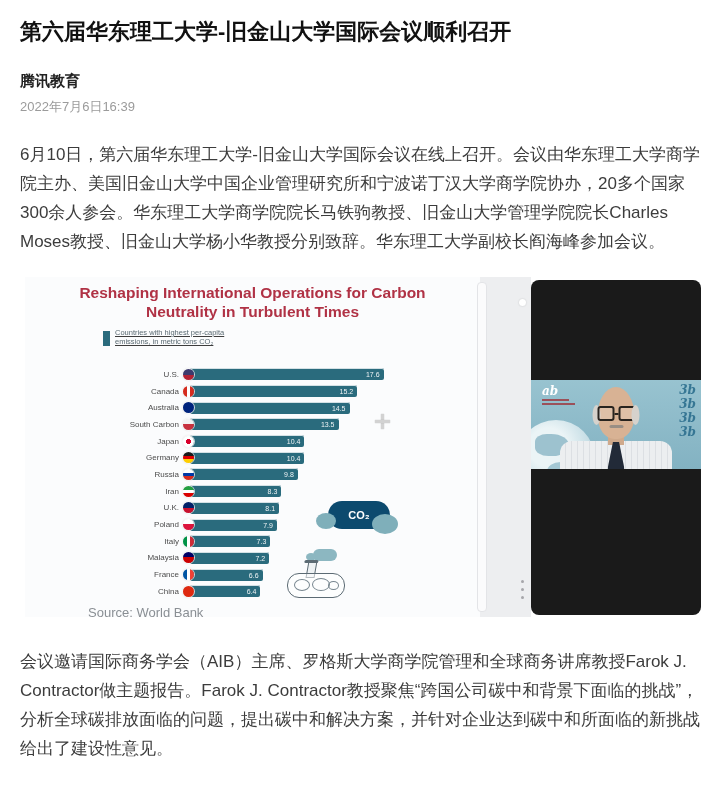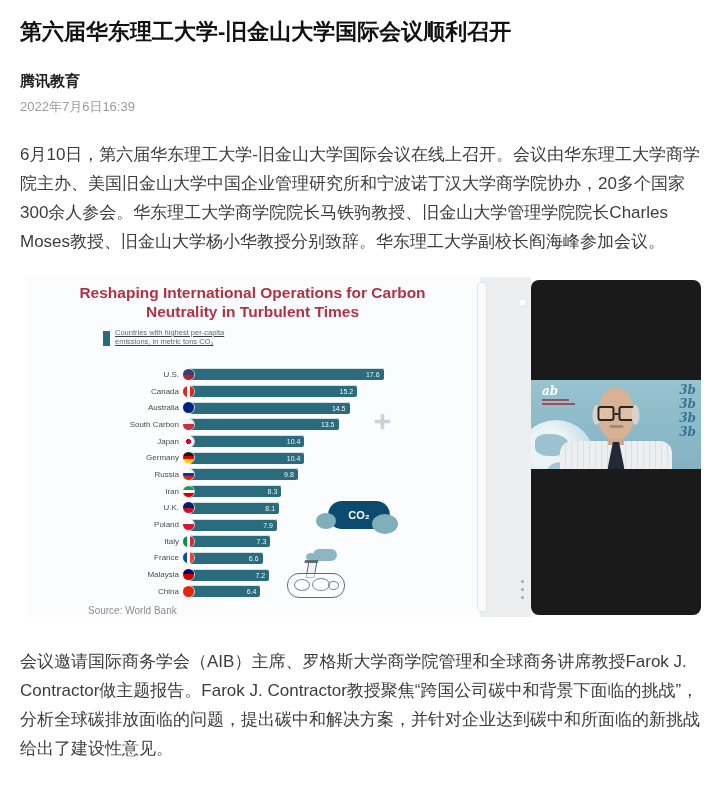--- a/index.html
+++ b/index.html
@@ -20,21 +20,21 @@
   .slide-title{margin-top:6px;text-align:center;font-weight:700;font-size:15.5px;line-height:19px;color:#b03245;padding:0 18px;}
   .legend{display:flex;gap:5px;margin:7px 0 20px 78px;align-items:flex-end;text-decoration:underline;}
   .legend-swatch{flex:none;width:7px;height:15px;background:#2a6b7d;margin-top:1px;}
   .legend-text{font-size:7.5px;line-height:9px;color:#5a6a72;}
   .chart{margin-left:68px;margin-top:3px;}
   .bar-row{display:flex;align-items:center;height:16.7px;}
   .bar-label{width:86px;text-align:right;font-size:8px;color:#4c4c4c;padding-right:4px;white-space:nowrap;}
   .flag{flex:none;width:11px;height:11px;border-radius:50%;z-index:2;margin-right:-4px;box-shadow:0 0 0 1px rgba(255,255,255,.75),0 0 2px rgba(0,0,0,.35);}
   .bar{position:relative;height:12px;border-radius:2px;box-shadow:0 1px 0 rgba(255,255,255,.8) inset;}
   .bar-value{position:absolute;right:4px;top:50%;transform:translateY(-50%);font-size:7px;color:rgba(255,255,255,.92);}
-  .chart-source{margin:5px 0 0 43px;font-size:10px;color:#8a8f94;padding-left:20px;}
+  .chart-source{margin:5px 0 0 43px;font-size:13px;color:#8a8f94;padding-left:20px;}
 
   
   .cloud-big{position:absolute;left:303px;top:224px;width:62px;height:28px;background:#0c4a6e;border-radius:15px;display:flex;align-items:center;justify-content:center;color:#fff;font-weight:700;font-size:11px;}
   .cloud-big::before{content:"";position:absolute;left:-12px;bottom:0;width:20px;height:16px;background:#7fafba;border-radius:50%;}
   .cloud-big::after{content:"";position:absolute;right:-8px;bottom:-5px;width:26px;height:20px;background:#7fafba;border-radius:50%;}
   .cloud-small{position:absolute;left:288px;top:272px;width:24px;height:12px;background:#8cb7c1;border-radius:8px;}
   .cloud-small::before{content:"";position:absolute;left:-7px;bottom:0;width:10px;height:8px;background:#8cb7c1;border-radius:50%;}
   .factory{position:absolute;left:262px;top:283px;width:60px;height:38px;}
   .factory-body{position:absolute;bottom:0;left:0;width:56px;height:23px;border:1.5px solid #5c6b74;border-radius:12px;background:rgba(255,255,255,.55);}
   .factory-body i{position:absolute;border:1px solid #77868f;border-radius:50%;}
@@ -178,31 +178,31 @@
             </div>
           </div>
           <div class="bar-row">
             <span class="bar-label">Italy</span>
             <span class="flag" style="background: linear-gradient(to right, rgb(0, 146, 70) 0%, rgb(0, 146, 70) 33%, rgb(255, 255, 255) 33%, rgb(255, 255, 255) 67%, rgb(206, 43, 55) 67%, rgb(206, 43, 55) 100%);"></span>
             <div class="bar" style="width: 80.3px; background: rgb(42, 107, 125);">
               <span class="bar-value">7.3</span>
             </div>
           </div>
           <div class="bar-row">
+            <span class="bar-label">Malaysia</span>
+            <span class="flag" style="background: linear-gradient(rgb(1, 0, 102) 0%, rgb(1, 0, 102) 50%, rgb(204, 0, 1) 50%, rgb(204, 0, 1) 100%);"></span>
+            <div class="bar" style="width: 79.2px; background: rgb(42, 107, 125);">
+              <span class="bar-value">7.2</span>
+            </div>
+          </div>
+          <div class="bar-row">
             <span class="bar-label">France</span>
             <span class="flag" style="background: linear-gradient(to right, rgb(0, 85, 164) 0%, rgb(0, 85, 164) 33%, rgb(255, 255, 255) 33%, rgb(255, 255, 255) 67%, rgb(239, 65, 53) 67%, rgb(239, 65, 53) 100%);"></span>
             <div class="bar" style="width: 72.6px; background: rgb(42, 107, 125);">
               <span class="bar-value">6.6</span>
-            </div>
-          </div>
-          <div class="bar-row">
-            <span class="bar-label">Malaysia</span>
-            <span class="flag" style="background: linear-gradient(rgb(1, 0, 102) 0%, rgb(1, 0, 102) 50%, rgb(204, 0, 1) 50%, rgb(204, 0, 1) 100%);"></span>
-            <div class="bar" style="width: 79.2px; background: rgb(42, 107, 125);">
-              <span class="bar-value">7.2</span>
             </div>
           </div>
           <div class="bar-row">
             <span class="bar-label">China</span>
             <span class="flag" style="background: rgb(222, 41, 16);"></span>
             <div class="bar" style="width: 70.4px; background: rgb(42, 107, 125);">
               <span class="bar-value">6.4</span>
             </div>
           </div>
         </div>

